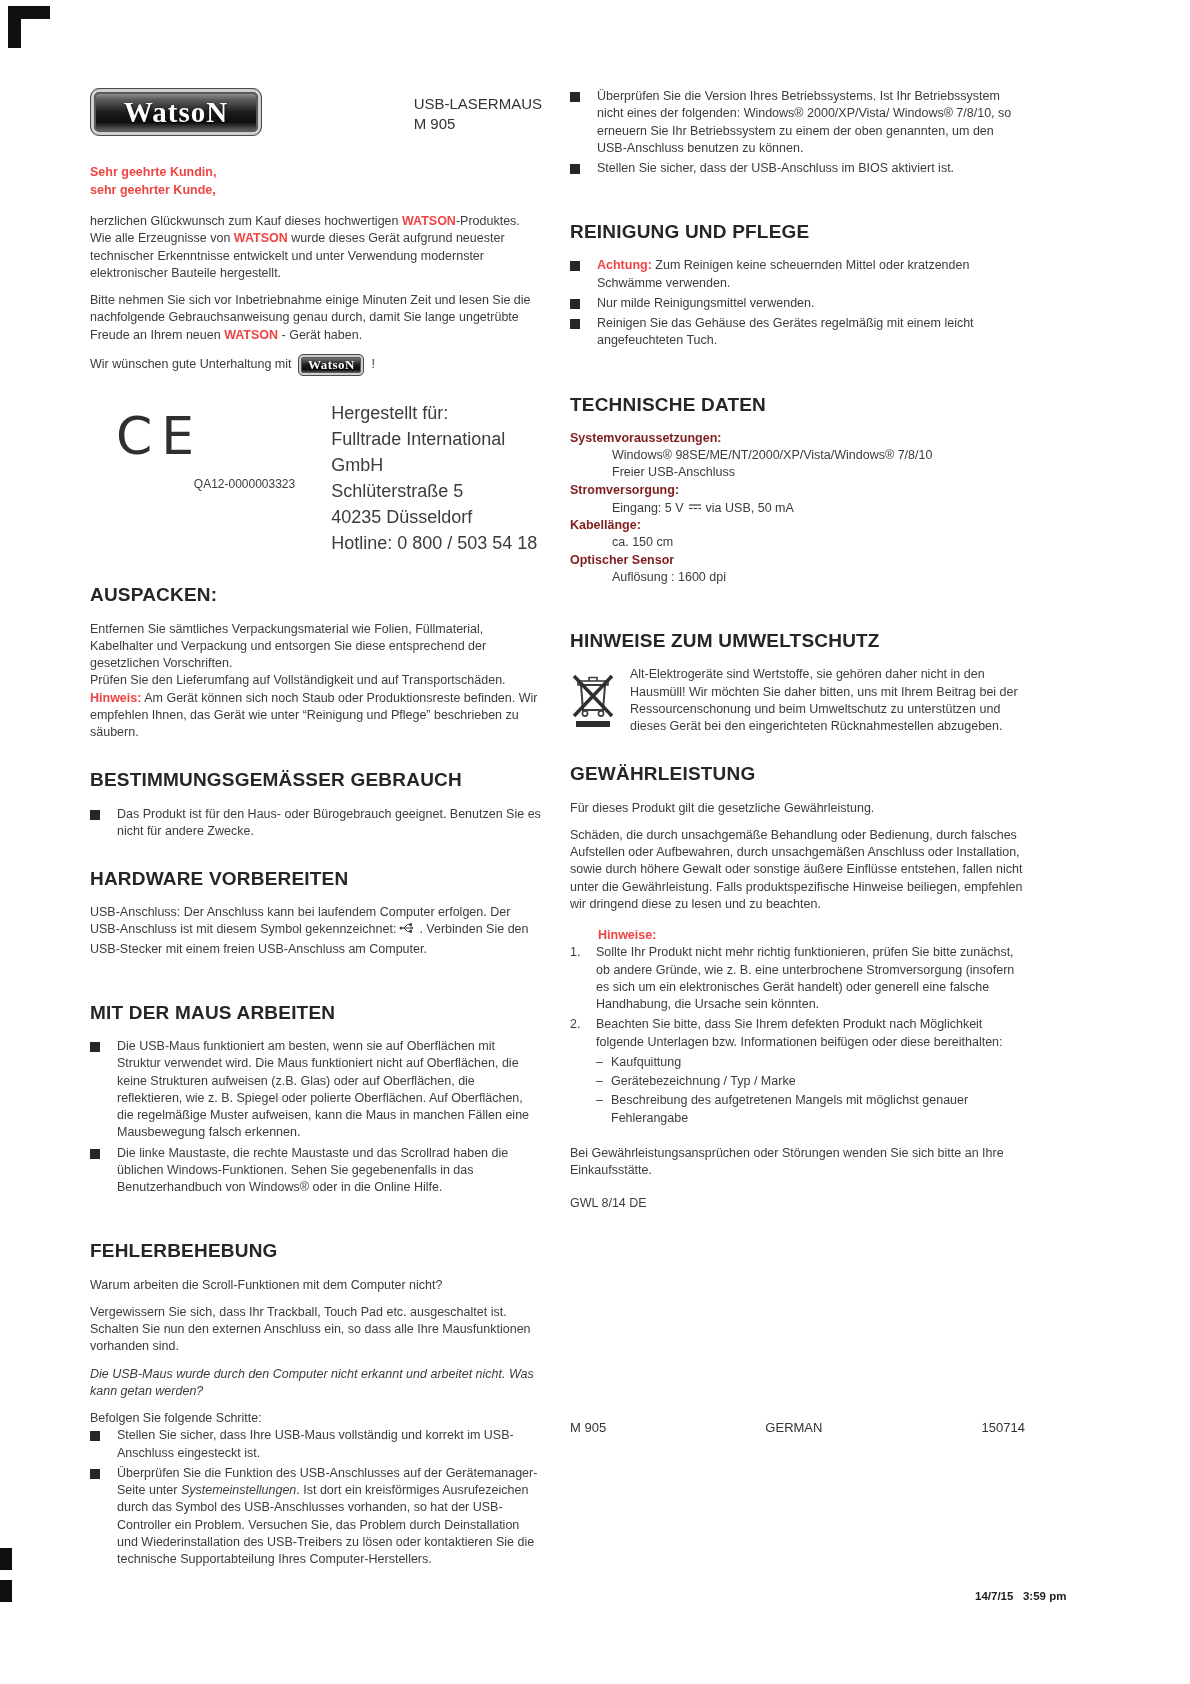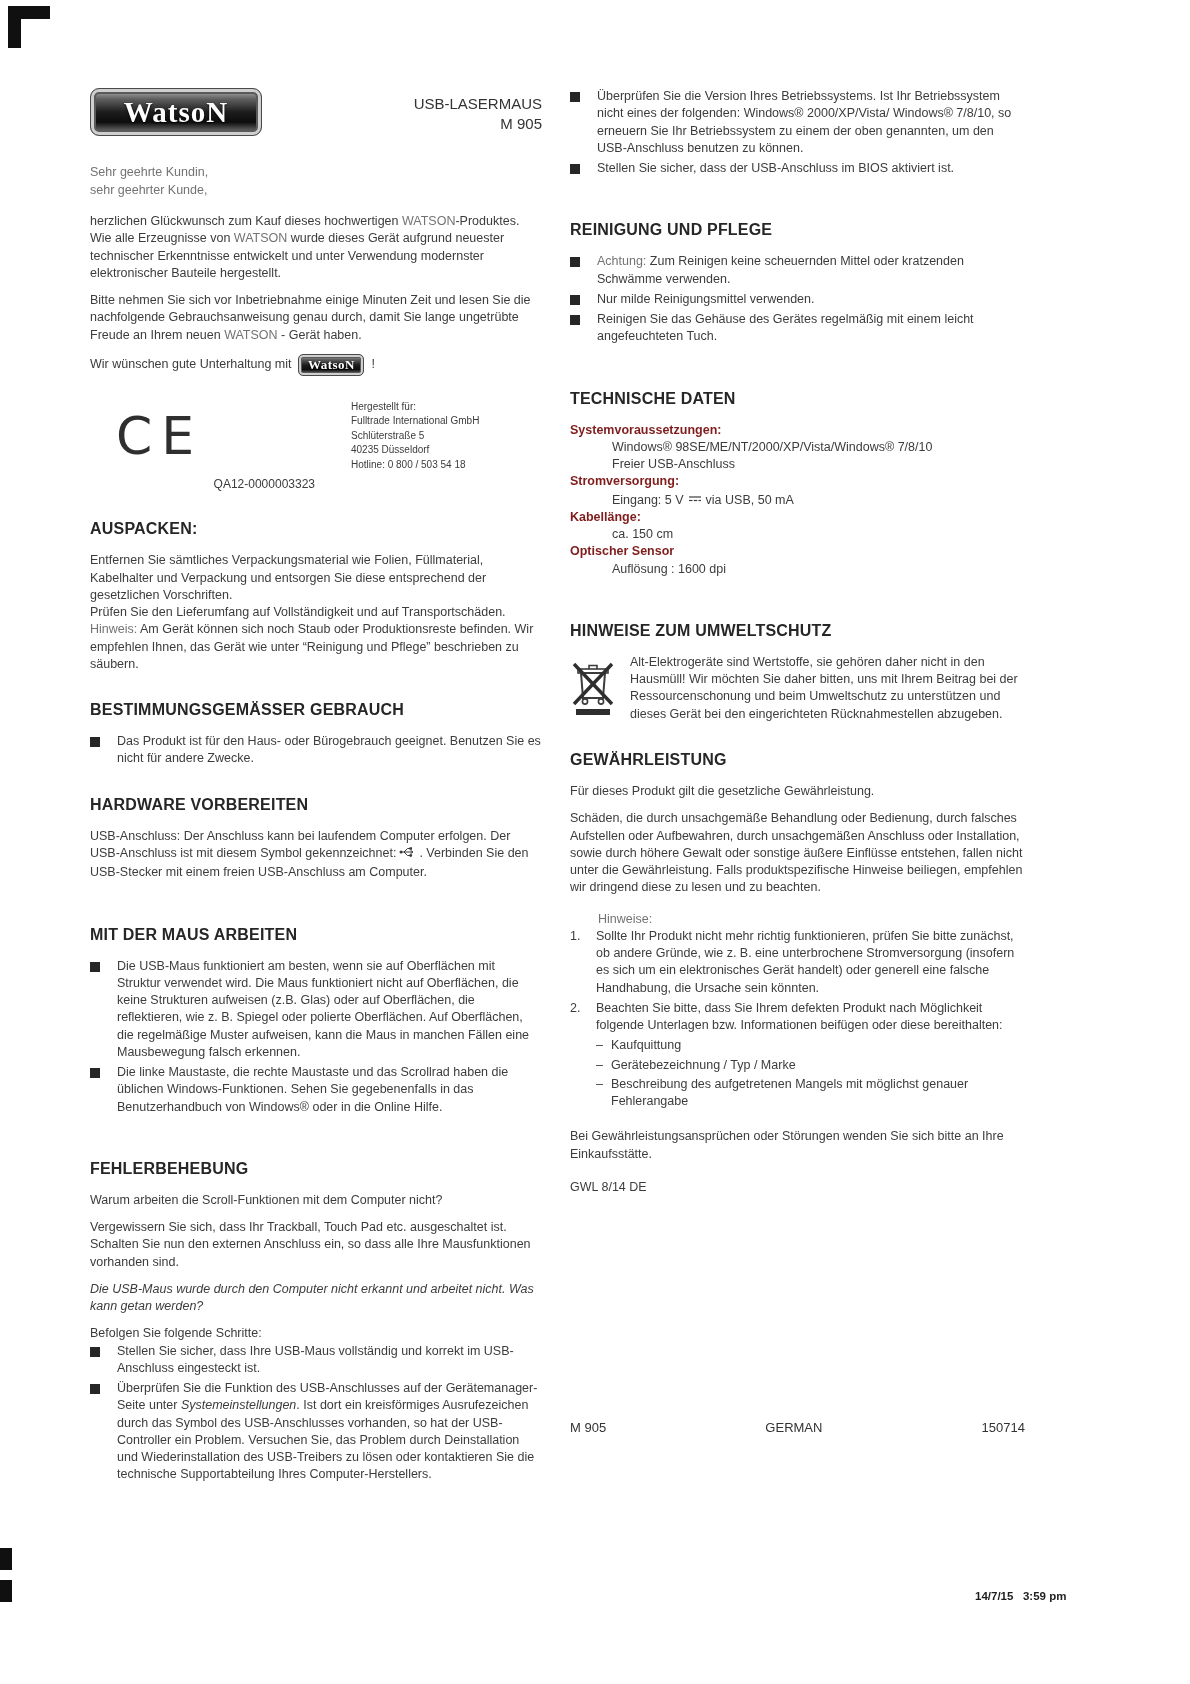--- a/index.html
+++ b/index.html
@@ -11,42 +11,42 @@
   .mark { position:absolute; background:#101010; }
   .mark-tl-v { left:8px; top:6px; width:13px; height:42px; }
   .mark-tl-h { left:8px; top:6px; width:42px; height:13px; }
   .mark-bl-1 { left:0; top:1548px; width:12px; height:22px; }
   .mark-bl-2 { left:0; top:1580px; width:12px; height:22px; }
 
   .col { position:absolute; top:88px; font-size:12.5px; line-height:1.38; }
   .col-left  { left:90px;  width:452px; }
   .col-right { left:570px; width:455px; }
 
-  .h1 { font-size:16px; font-weight:bold; color:#262626; letter-spacing:0.2px; margin:0 0 12px; }
+  .h1 { font-size:19px; font-weight:bold; color:#262626; letter-spacing:0.2px; margin:0 0 12px; }
   .section { margin-top:26px; }
   .section.mt-lg { margin-top:42px; }
   p { margin:0 0 10px; }
   p.tight { margin:0; }
-  .bold { font-weight:normal; color:#737373; }
+  .bold { font-weight:bold; color:#ef4444; }
   .italic { font-style:italic; }
 
   
   .bullet { display:flex; margin-bottom:3px; }
   .sq { flex:0 0 10px; width:10px; height:10px; background:#262626; margin-top:4px; }
   .bt { margin-left:17px; }
 
   
   .numrow { display:flex; margin-bottom:3px; }
   .num { flex:0 0 26px; }
   .dashrow { display:flex; margin-left:26px; margin-bottom:2px; }
   .dash { flex:0 0 15px; }
 
   
   .lc-header { display:flex; justify-content:space-between; align-items:flex-start; margin-bottom:28px; }
-  .doc-title { text-align:right; font-size:15px; color:#333; line-height:1.35; padding-top:6px; }
+  .doc-title { text-align:left; font-size:15px; color:#333; line-height:1.35; padding-top:6px; }
 
   
   .watson-badge { display:inline-flex; align-items:center; justify-content:center;
     border-radius:9px; border:1px solid #4a4a4a;
     background:linear-gradient(180deg,#b9b9b9 0%,#5f5f5f 22%,#1d1d1d 50%,#0d0d0d 72%,#8a8a8a 100%);
     box-shadow:inset 0 0 0 3px #cfcfcf, inset 0 0 0 5px #5a5a5a; }
   .watson-badge.big { width:172px; height:48px; }
   .watson-text { font-family:"Liberation Serif", serif; font-weight:bold; color:#fff;
     text-shadow:0 1px 2px #000; }
   .big .watson-text { font-size:29px; letter-spacing:1px; }
@@ -56,21 +56,21 @@
   .inline-logo-line { display:flex; align-items:center; margin:4px 0 22px; }
 
   .salutation { margin-bottom:14px; line-height:1.4; }
 
   
   .ce-row { display:flex; margin:6px 0 26px;gap:36px; }
   .ce-block { width:225px; padding-top:12px; }
   .ce-mark { font-family:"DejaVu Sans", sans-serif; font-size:52px; letter-spacing:9px;
     color:#2f2f2f; margin-left:26px; line-height:1; }
   .qa { font-size:12px; margin-top:14px; margin-left:2px;text-align:right; }
-  .mfr { font-size:10px; line-height:1.45; padding-top:2px; }
+  .mfr { font-size:18px; line-height:1.45; padding-top:2px; }
 
   
   .td-label { font-weight:bold; color:#7f1d1d; }
   .td-val { margin-left:42px; }
 
   
   .umwelt-row { display:flex; }
   .weee { flex:0 0 52px; padding-top:4px; }
   .umwelt-text { margin-left:8px; }
 

